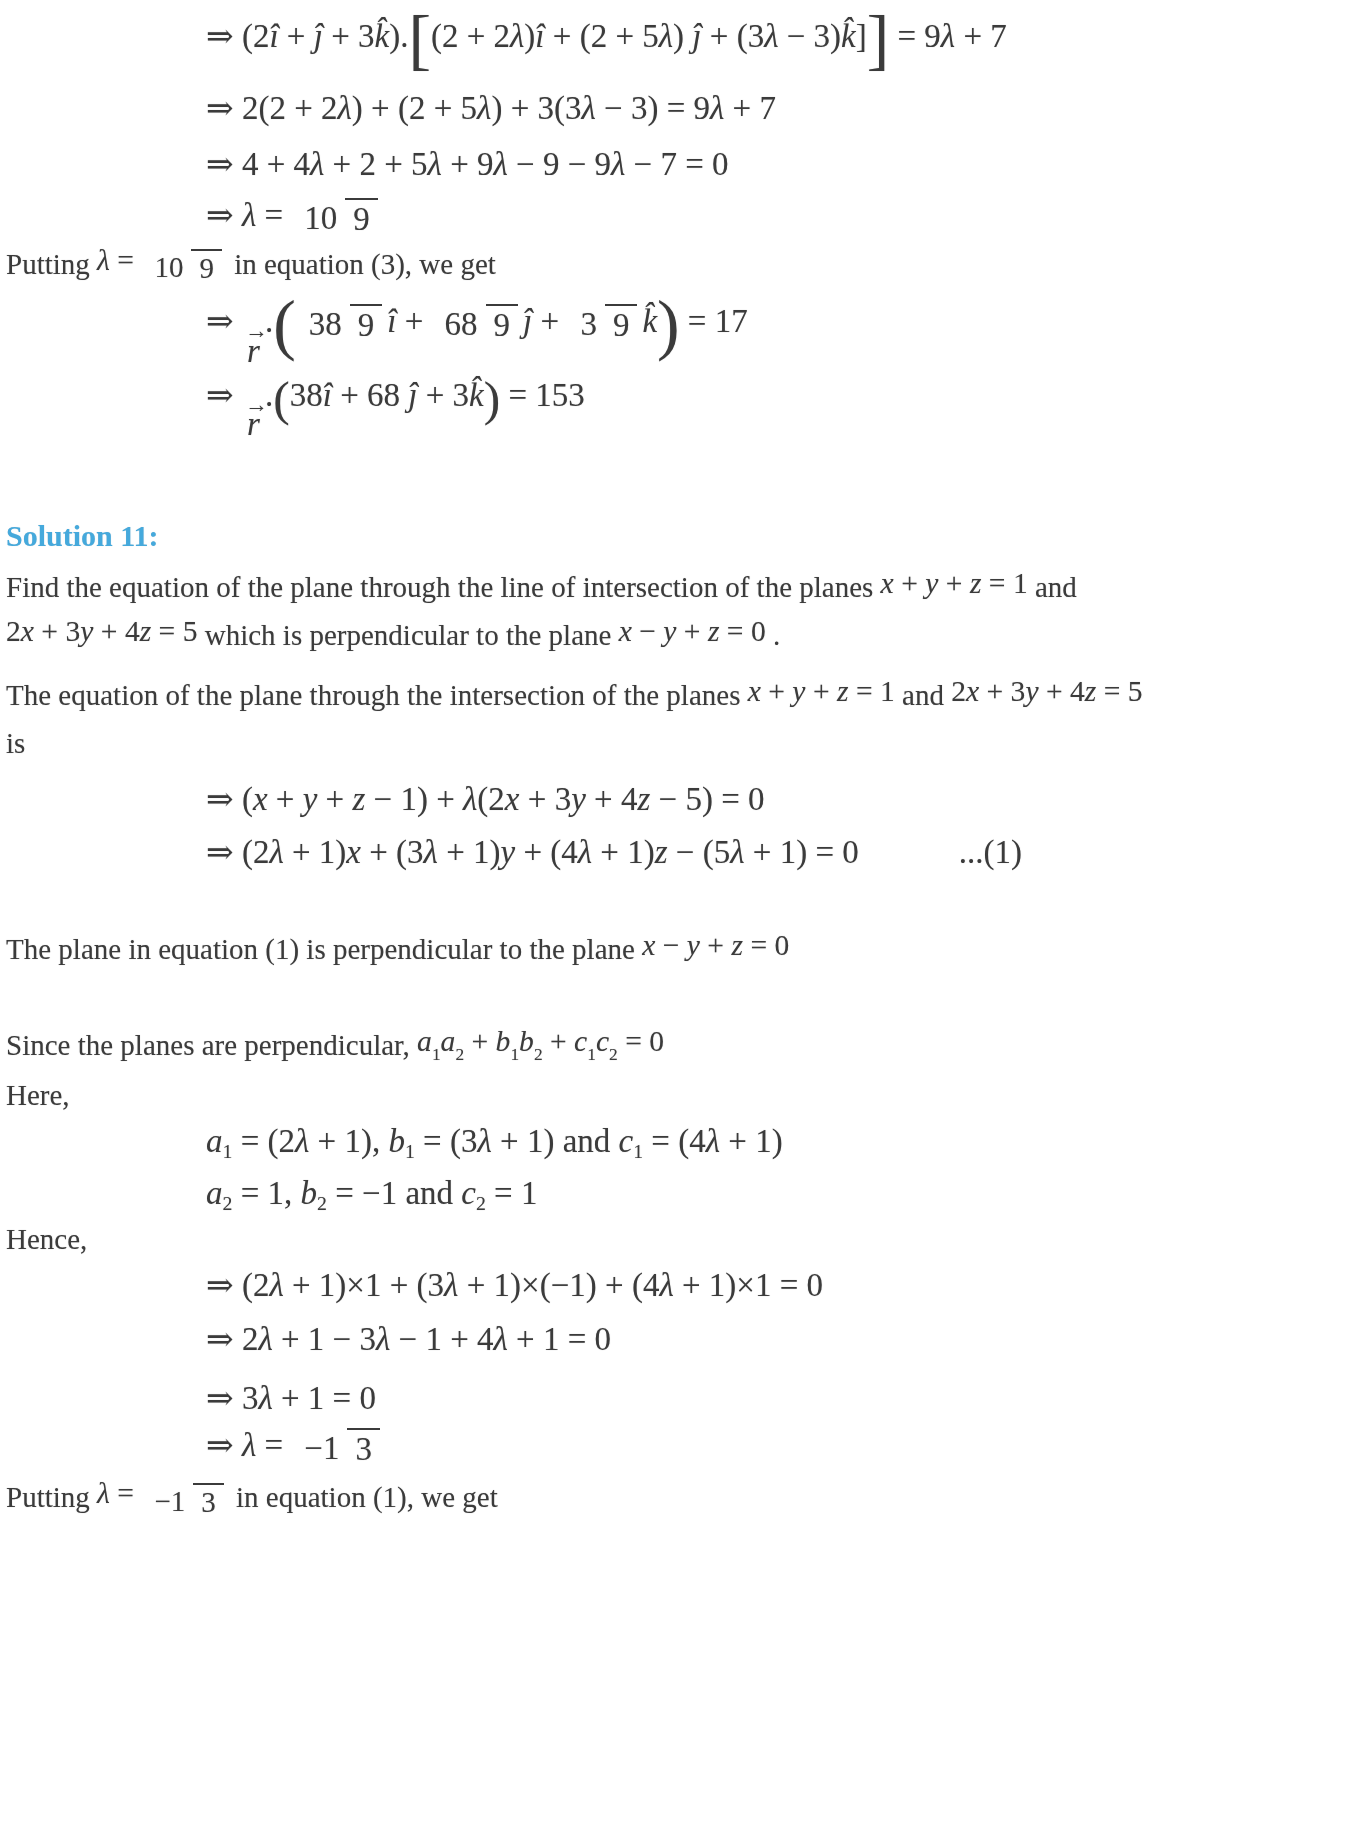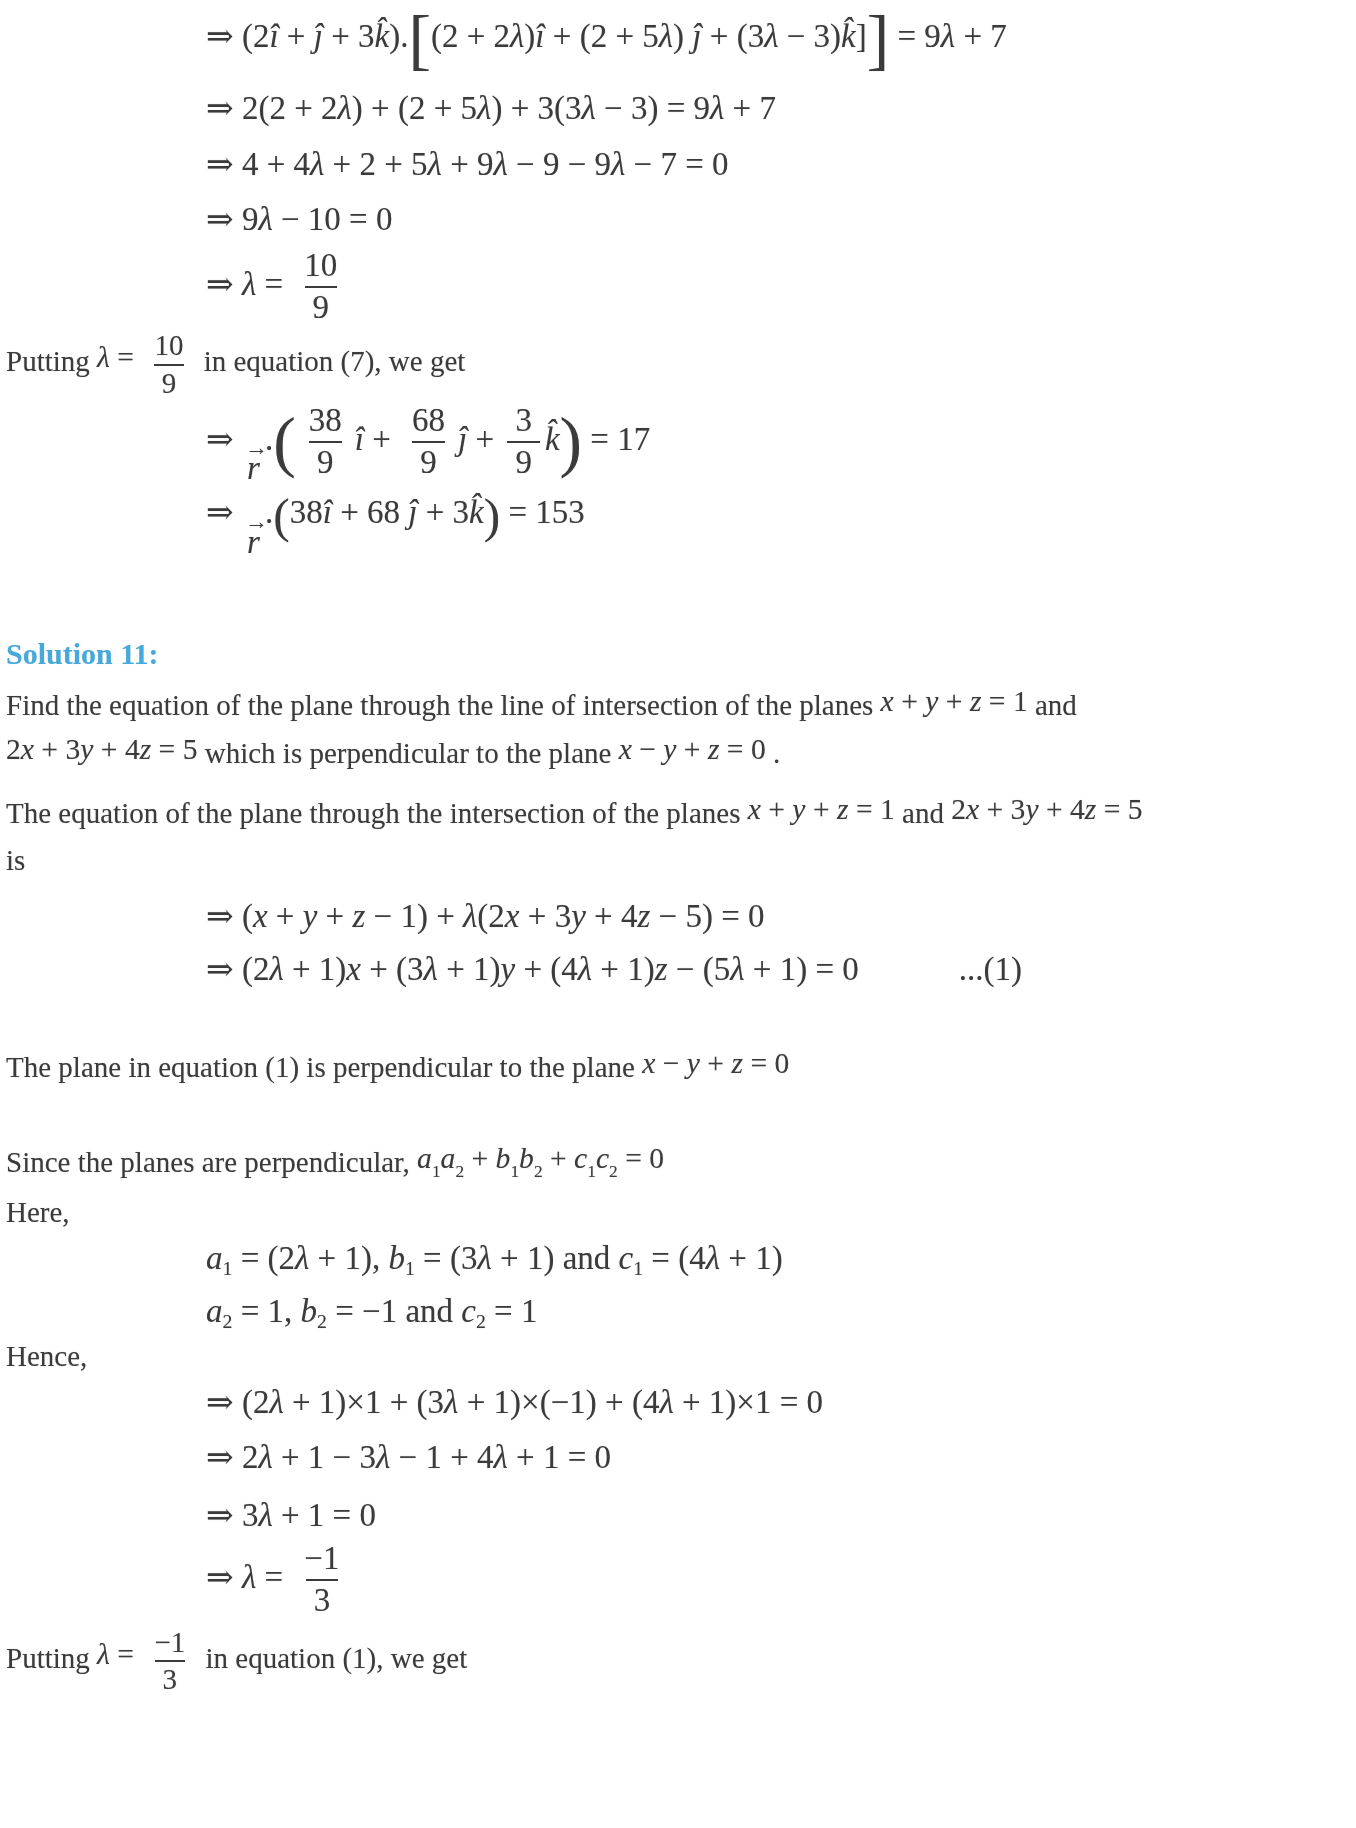--- a/index.html
+++ b/index.html
@@ -10,21 +10,21 @@
   #doc{padding:0 24px 0 6px;}
   .block{text-shadow:0 0 1px rgba(59,59,59,0.35);}
   .equation{padding-left:200px;font-size:33px;line-height:1.35;}
   .paragraph{font-size:29px;line-height:1.62;}
   .heading{font-size:30px;font-weight:bold;line-height:1.2;text-shadow:0 0 1px rgba(0,0,0,0.15);}
   .math{white-space:pre-wrap;}
   .math .it{font-style:italic;}
   .paragraph > .math{position:relative;top:-4px;font-size:1.02em;}
   .txt{white-space:pre-wrap;}
   .frac{
-    display:inline-flex;flex-direction:column;align-items:center;
+    display:inline-flex;flex-direction:row;align-items:flex-end;
     vertical-align:middle;margin:0 5px;line-height:1.15;
   }
   .frac .num{padding:0 8px 1px;}
   .frac .den{border-top:2px solid currentColor;padding:1px 8px 0;}
   .big{font-size:1.5em;line-height:1;vertical-align:middle;font-weight:300;}
   .bigg{font-size:2.05em;line-height:1;vertical-align:middle;font-weight:300;}
   .vec{
     display:inline-flex;flex-direction:column;align-items:center;
     line-height:0.85;vertical-align:-0.18em;
   }
@@ -33,29 +33,28 @@
   sub.subs{font-size:0.6em;line-height:0;vertical-align:-0.3em;}
   .spacer{display:inline-block;}
 </style>
 </head>
 <body>
 
 <main id="doc">
     <div class="block equation" style="margin-top: 6px;"><span class="math"><span>⇒</span><span> </span><span>(</span><span>2</span><span class="it">î</span><span> </span><span>+</span><span> </span><span class="it">ĵ</span><span> </span><span>+</span><span> </span><span>3</span><span class="it">k̂</span><span>)</span><span>.</span></span><span class="bigg">[</span><span class="math"><span>(</span><span>2</span><span> </span><span>+</span><span> </span><span>2</span><span class="it">λ</span><span>)</span><span class="it">î</span><span> </span><span>+</span><span> </span><span>(</span><span>2</span><span> </span><span>+</span><span> </span><span>5</span><span class="it">λ</span><span>)</span><span> </span><span class="it">ĵ</span><span> </span><span>+</span><span> </span><span>(</span><span>3</span><span class="it">λ</span><span> </span><span>−</span><span> </span><span>3</span><span>)</span><span class="it">k̂</span><span>]</span></span><span class="bigg">]</span><span class="math"><span> </span><span>=</span><span> </span><span>9</span><span class="it">λ</span><span> </span><span>+</span><span> </span><span>7</span></span></div>
     <div class="block equation" style="margin-top: 12px;"><span class="math"><span>⇒</span><span> </span><span>2</span><span>(</span><span>2</span><span> </span><span>+</span><span> </span><span>2</span><span class="it">λ</span><span>)</span><span> </span><span>+</span><span> </span><span>(</span><span>2</span><span> </span><span>+</span><span> </span><span>5</span><span class="it">λ</span><span>)</span><span> </span><span>+</span><span> </span><span>3</span><span>(</span><span>3</span><span class="it">λ</span><span> </span><span>−</span><span> </span><span>3</span><span>)</span><span> </span><span>=</span><span> </span><span>9</span><span class="it">λ</span><span> </span><span>+</span><span> </span><span>7</span></span></div>
     <div class="block equation" style="margin-top: 12px;"><span class="math"><span>⇒</span><span> </span><span>4</span><span> </span><span>+</span><span> </span><span>4</span><span class="it">λ</span><span> </span><span>+</span><span> </span><span>2</span><span> </span><span>+</span><span> </span><span>5</span><span class="it">λ</span><span> </span><span>+</span><span> </span><span>9</span><span class="it">λ</span><span> </span><span>−</span><span> </span><span>9</span><span> </span><span>−</span><span> </span><span>9</span><span class="it">λ</span><span> </span><span>−</span><span> </span><span>7</span><span> </span><span>=</span><span> </span><span>0</span></span></div>
-    <div class="block equation" style="margin-top: 10px;"><span class="math"><span>⇒</span><span> </span><span>9</span><span class="it">λ</span><span> </span><span>−</span><span> </span><span>1</span><span>0</span><span> </span><span>=</span><span> </span><span>0</span></span></div>
     <div class="block equation" style="margin-top: 6px;"><span class="math"><span>⇒</span><span> </span><span class="it">λ</span><span> </span><span>=</span><span> </span></span><span class="frac">
         <span class="num"><span class="math"><span>1</span><span>0</span></span></span>
         <span class="den"><span class="math"><span>9</span></span></span>
       </span></div>
     <div class="block paragraph" style="margin-top: 2px;"><span class="txt">Putting </span><span class="math"><span class="it">λ</span><span> </span><span>=</span><span> </span></span><span class="frac">
         <span class="num"><span class="math"><span>1</span><span>0</span></span></span>
         <span class="den"><span class="math"><span>9</span></span></span>
-      </span><span class="txt"> in equation (7), we get</span></div>
+      </span><span class="txt"> in equation (3), we get</span></div>
     <div class="block equation" style="margin-top: 2px;"><span class="math"><span>⇒</span><span> </span></span><span class="vec">
         <span class="arr">→</span>
         <span class="ltr">r</span>
       </span><span class="math"><span>.</span></span><span class="bigg">(</span><span class="frac">
         <span class="num"><span class="math"><span>3</span><span>8</span></span></span>
         <span class="den"><span class="math"><span>9</span></span></span>
       </span><span class="math"><span class="it">î</span><span> </span><span>+</span><span> </span></span><span class="frac">
         <span class="num"><span class="math"><span>6</span><span>8</span></span></span>
         <span class="den"><span class="math"><span>9</span></span></span>
       </span><span class="math"><span class="it">ĵ</span><span> </span><span>+</span><span> </span></span><span class="frac">

